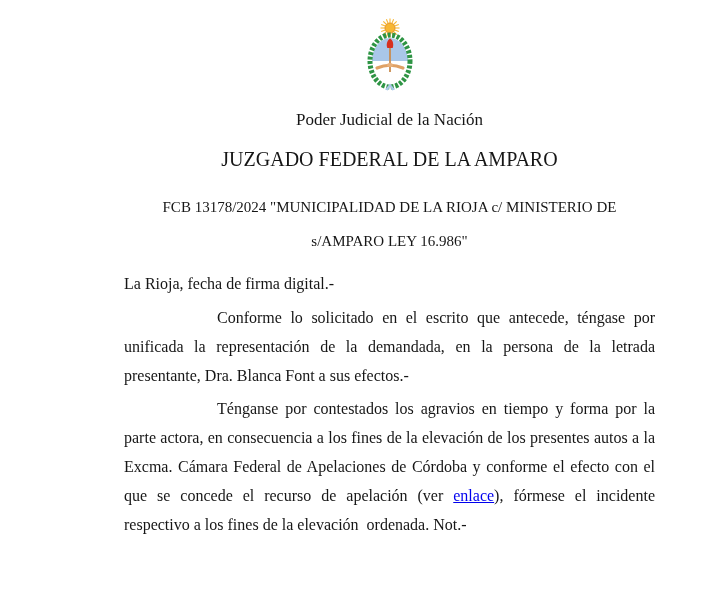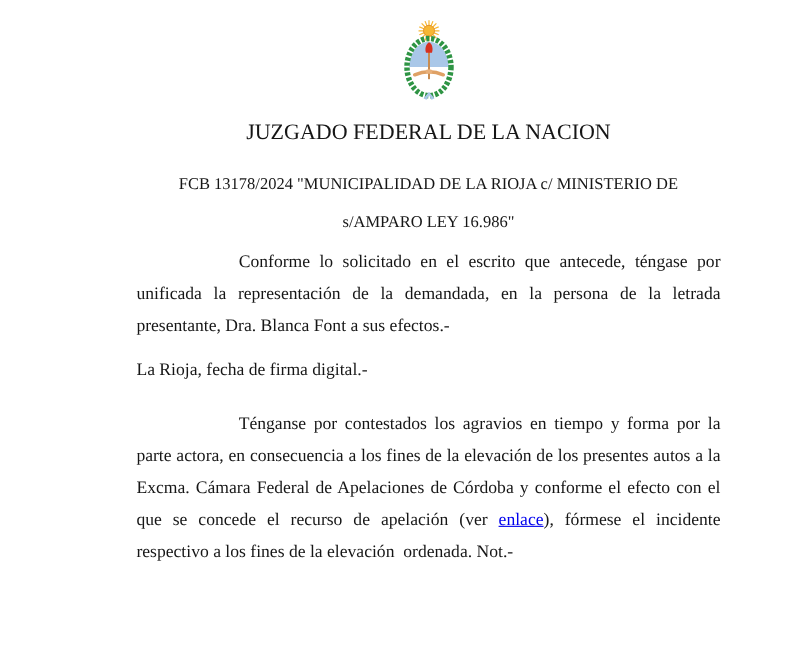--- a/index.html
+++ b/index.html
@@ -53,21 +53,21 @@
     font-size: 16px;
     line-height: 29px;
     text-align: justify;
     text-justify: inter-word;
   }
   .dateline {
     margin-top: 11px;
     text-align: left;
   }
   .indent1 { margin-top: 5px; text-indent: 93px; }
-  .indent2 { margin-top: 20px; text-indent: 93px; }
+  .indent2 { margin-top: 4px; text-indent: 93px; }
   a.doc-link {
     color: var(--color-link, #0000EE);
     text-decoration: underline;
     cursor: pointer;
   }
   
   .sun-core   { fill: var(--color-sun-gold, #F7B733); stroke: #E0891A; stroke-width: 0.8px; }
   .sun-rays   { stroke: var(--color-sun-gold, #F7B733); stroke-width: 1.1px; }
   .wreath     { fill: none; stroke: var(--color-wreath-green, #2E9444); stroke-width: 5px; stroke-dasharray: 3 1.6; }
   .shield-bottom { fill: #ffffff; }
@@ -119,28 +119,29 @@
 
         <path class="cap" d="M28 21.5 C24.6 23.5 24.2 28.5 25.3 31 L30.7 31 C31.8 27.8 31.2 23 28 21.5 Z"></path>
 
         <path class="hands" d="M15 51 Q28 45.5 41 51"></path>
         <ellipse class="hand-knot" cx="28" cy="48" rx="3" ry="2"></ellipse>
 
         <path class="bow" d="M28 66.5 L23 72.5 L25.8 73.6 L28 69.5 L30.2 73.6 L33 72.5 Z"></path>
       </svg>
     </div>
 
+    <div class="title-institution">Poder Judicial de la Nación</div>
 
-    <div class="title-court">JUZGADO FEDERAL DE LA NACION</div>
+    <div class="title-court">JUZGADO FEDERAL DE LA AMPARO</div>
 
     <div class="caption">
       <span class="caption-line">FCB 13178/2024 "MUNICIPALIDAD DE LA RIOJA c/ MINISTERIO DE</span>
       <span class="caption-line">s/AMPARO LEY 16.986"</span>
     </div>
 
+    <p class="body-par dateline">La Rioja, fecha de firma digital.-</p>
+
     <p class="body-par indent1">Conforme lo solicitado en el escrito que antecede, téngase por unificada la representación de la demandada, en la persona de la letrada presentante, Dra. Blanca Font a sus efectos.-</p>
-
-    <p class="body-par dateline">La Rioja, fecha de firma digital.-</p>
 
     <p class="body-par indent2"><span>Ténganse por contestados los agravios en tiempo y forma por la parte actora, en consecuencia a los fines de la elevación de los presentes autos a la Excma. Cámara Federal de Apelaciones de Córdoba y conforme el efecto con el que se concede el recurso de apelación (ver </span><a href="#" class="doc-link">enlace</a><span>), fórmese el incidente respectivo a los fines de la elevación&nbsp; ordenada. Not.-</span></p>
 
   </div>
 </div>
 
 </body></html>

